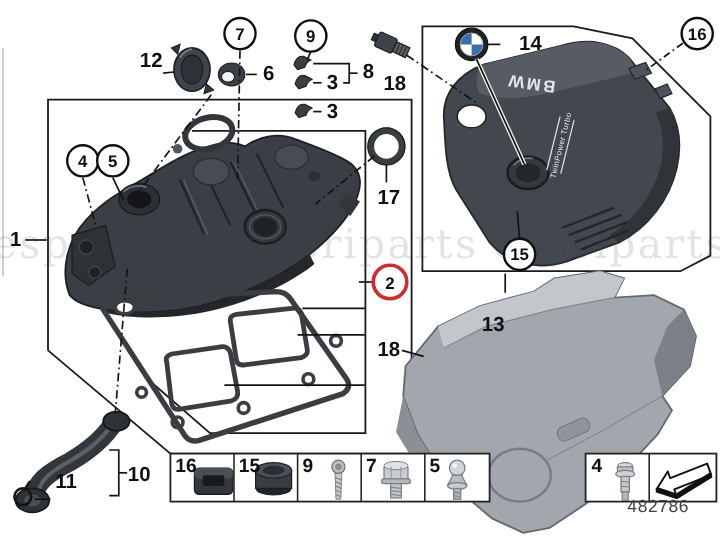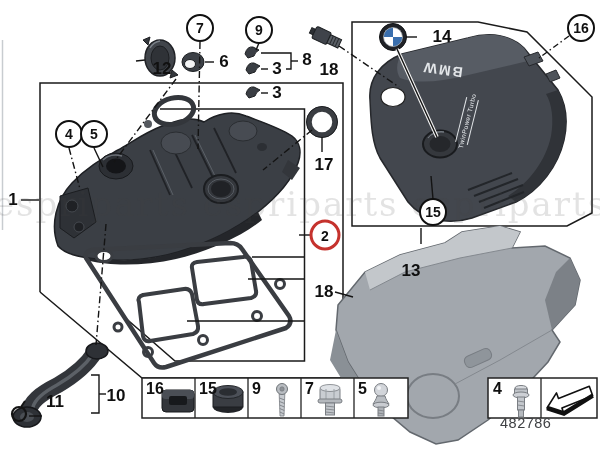--- a/index.html
+++ b/index.html
@@ -6,21 +6,21 @@
   #canvas{position:relative;width:600px;height:450px;background:#fff;overflow:hidden;
           font-family:"Liberation Sans", sans-serif;}
   svg{position:absolute;left:0;top:0;}
   .lbl{position:absolute;transform:translate(-50%,-50%);font:bold 17px "Liberation Sans",sans-serif;
        color:#101010;white-space:nowrap;}
   .circ{position:absolute;transform:translate(-50%,-50%);width:24px;height:24px;border-radius:50%;
         border:2.3px solid #101010;background:#fff;display:flex;align-items:center;justify-content:center;
         font:bold 14px "Liberation Sans",sans-serif;color:#101010;}
   .circ-red{width:25px;height:25px;border:3.4px solid var(--accent-red,#c5322d);}
   .stripnum{position:absolute;font:bold 16px "Liberation Sans",sans-serif;color:#101010;}
-  .serial{position:absolute;left:500px;top:415px;width:97px;text-align:left;
+  .serial{position:absolute;left:500px;top:415px;width:97px;text-align:center;
           font:14.5px "Liberation Sans",sans-serif;color:#3f4144;letter-spacing:.5px;}
   .watermark{position:absolute;left:-6px;top:184px;width:612px;overflow:hidden;white-space:nowrap;
              font:34px "DejaVu Serif",serif;color:rgba(70,70,70,0.15);letter-spacing:2px;pointer-events:none;}
   .roundel-blue{fill:var(--roundel-blue,#3a6fae);}
 </style>
 </head>
 <body>
 
 <div id="canvas">
 
@@ -276,21 +276,21 @@
     <g>
       <path d="M589.3,386.3 L558.5,398.5 L556.5,392.9 L547,408 L563.9,413.5 L561.9,407.9 L592.7,395.7 Z" fill="#ffffff" stroke="#101010" stroke-width="1.6" stroke-linejoin="round"></path>
       <path d="M547,408 L563.9,413.5 L592.7,395.7" fill="none" stroke="#101010" stroke-width="4.5"></path>
     </g>
   </g>
 </svg>
 
 <div class="watermark">espriparts espriparts espriparts espriparts</div>
 
 <div class="lbl" style="left:13px;top:200px;">1</div>
-<div class="lbl" style="left:126px;top:69px;margin-left:36px;">12</div>
+<div class="lbl" style="left:126px;top:51px;">12</div>
 <div class="lbl" style="left:224px;top:62px;">6</div>
 <div class="lbl" style="left:277px;top:69px;">3</div>
 <div class="lbl" style="left:307px;top:60px;">8</div>
 <div class="lbl" style="left:329px;top:70px;">18</div>
 <div class="lbl" style="left:277px;top:93px;">3</div>
 <div class="lbl" style="left:324px;top:165px;">17</div>
 <div class="lbl" style="left:116px;top:396px;">10</div>
 <div class="lbl" style="left:55px;top:402px;">11</div>
 <div class="lbl" style="left:411px;top:271px;">13</div>
 <div class="lbl" style="left:442px;top:37px;text-align:right;">14</div>

